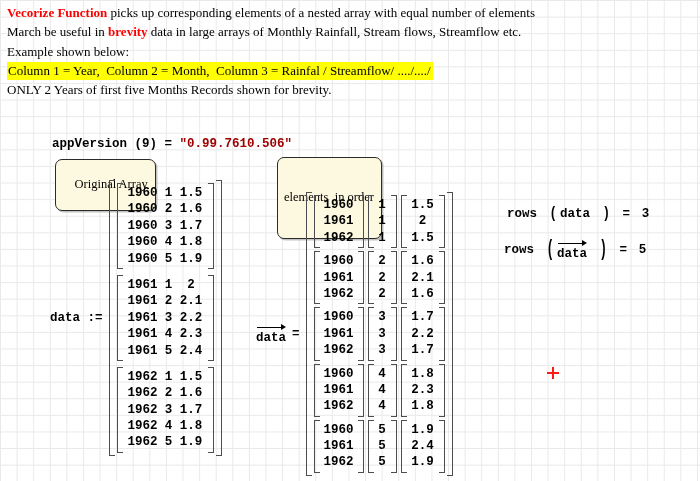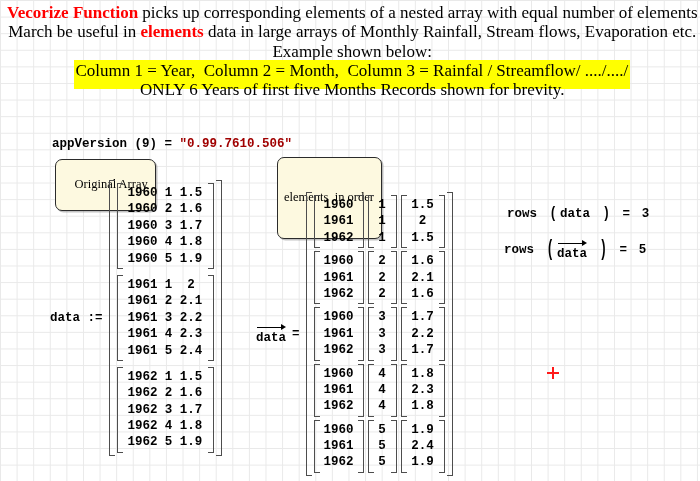--- a/index.html
+++ b/index.html
@@ -7,23 +7,23 @@
     position:relative;width:700px;height:481px;overflow:hidden;
     background-color:#ffffff;
     background-image:
       linear-gradient(to right,#e9e9e9 1px,transparent 1px),
       linear-gradient(to bottom,#e9e9e9 1px,transparent 1px);
     background-size:16.6px 16.6px;
     font-family:"Liberation Serif",serif;
   }
   .region{position:absolute;}
   
-  .textline{font-size:17px;line-height:19.3px;color:#000;white-space:pre;text-align:center;}
+  .textline{font-size:13px;line-height:19.3px;color:#000;white-space:pre;}
   .red-bold{color:#ff0000;font-weight:bold;}
-  .hl{background:#ffff00;padding:1px 2px 9px 1px;}
+  .hl{background:#ffff00;padding:1px 2px 2px 1px;}
   
   .mono{font-family:"Liberation Mono","DejaVu Sans Mono",monospace;font-weight:bold;
         font-size:12.5px;color:#000;white-space:pre;}
   .var{}
   .string-red{color:#a00000;}
   
   .callout{
     background:#fdf9e0;border:1px solid #2b2b2b;border-radius:7px;
     padding:2px 7px 3px 6px;font-size:12.5px;line-height:15px;color:#000;
     box-shadow:1.5px 1.5px 0 rgba(120,120,120,.45);white-space:pre;
@@ -61,24 +61,24 @@
   .cursor .h{position:absolute;left:0;top:5px;width:12px;height:2px;background:#ff1a1a;}
   .cursor .v{position:absolute;left:5px;top:0;width:2px;height:12px;background:#ff1a1a;}
 </style>
 </head>
 <body>
 
 <div class="canvas">
 
   <div class="region" style="left:7px;top:3px;">
     <div class="textline"><span class="red-bold">Vecorize Function</span><span> picks up corresponding elements of a nested array with equal number of elements</span></div>
-    <div class="textline"><span>March be useful in </span><span class="red-bold">elements</span><span> data in large arrays of Monthly Rainfall, Stream flows, Evaporation etc.</span></div>
+    <div class="textline"><span>March be useful in </span><span class="red-bold">brevity</span><span> data in large arrays of Monthly Rainfall, Stream flows, Streamflow etc.</span></div>
     <div class="textline">Example shown below:</div>
     <div class="textline"><span class="hl">Column 1 = Year,  Column 2 = Month,  Column 3 = Rainfal / Streamflow/ ..../..../</span></div>
-    <div class="textline">ONLY 6 Years of first five Months Records shown for brevity.</div>
+    <div class="textline">ONLY 2 Years of first five Months Records shown for brevity.</div>
   </div>
 
   <div class="region mono" style="left:22px;top:123px;">
     <span>appVersion (9) =</span><span> </span><span class="string-red">"0.99.7610.506"</span>
   </div>
 
   <div class="region callout" style="left:55px;top:159px;">
     <span>Original Array</span>
   </div>
 

